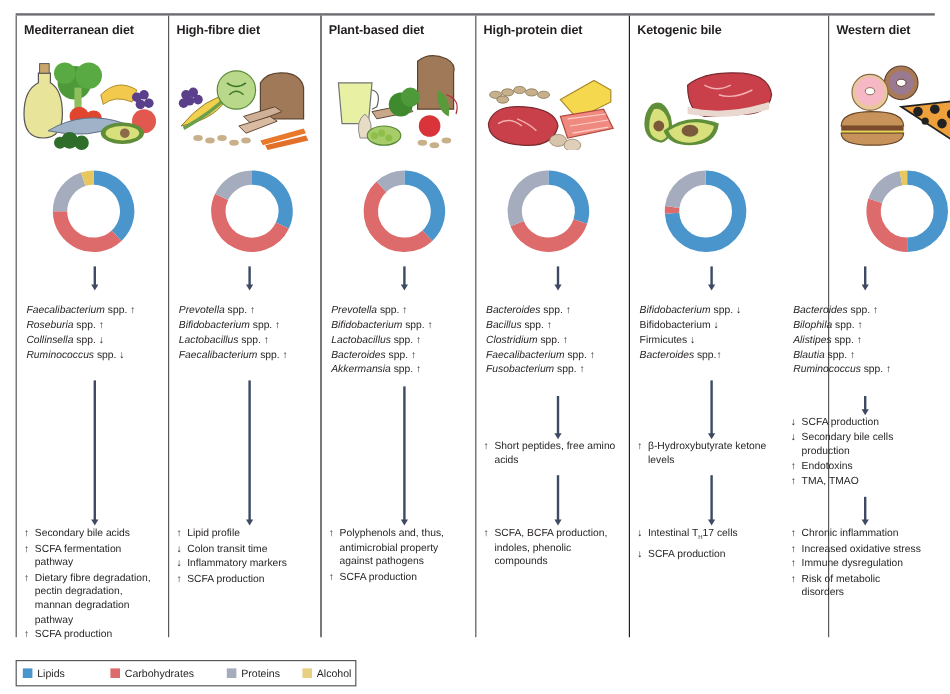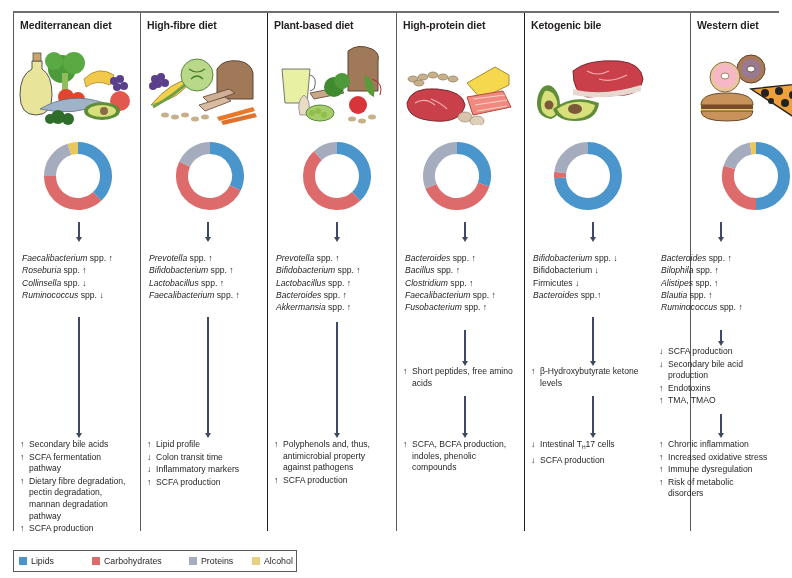--- a/index.html
+++ b/index.html
@@ -284,21 +284,21 @@
       <div><i>Bacteroides</i><span> spp. ↑</span></div>
       <div><i>Bilophila</i><span> spp. ↑</span></div>
       <div><i>Alistipes</i><span> spp. ↑</span></div>
       <div><i>Blautia</i><span> spp. ↑</span></div>
       <div><i>Ruminococcus</i><span> spp. ↑</span></div>
     </div>
     <div class="arrow-line" style="left: 720.3px; top: 329.5px; height: 12.5px;"></div>
     <div class="arrow-head" style="left: 718px; top: 341px;"></div>
     <div class="outlist" style="left: 659px; top: 346px; width: 112px;">
       <div class="item"><span class="ar">↓</span><span>SCFA production</span></div>
-      <div class="item"><span class="ar">↓</span><span>Secondary bile acid production</span></div>
+      <div class="item"><span class="ar">↓</span><span>Secondary bile cells production</span></div>
       <div class="item"><span class="ar">↑</span><span>Endotoxins</span></div>
       <div class="item"><span class="ar">↑</span><span>TMA, TMAO</span></div>
     </div>
     <div class="arrow-line" style="left: 720.3px; top: 414px; height: 20px;"></div>
     <div class="arrow-head" style="left: 718px; top: 433px;"></div>
     <div class="outlist" style="left: 659px; top: 439px; width: 112px;">
       <div class="item"><span class="ar">↑</span><span>Chronic inflammation</span></div>
       <div class="item"><span class="ar">↑</span><span>Increased oxidative stress</span></div>
       <div class="item"><span class="ar">↑</span><span>Immune dysregulation</span></div>
       <div class="item"><span class="ar">↑</span><span>Risk of metabolic disorders</span></div>

